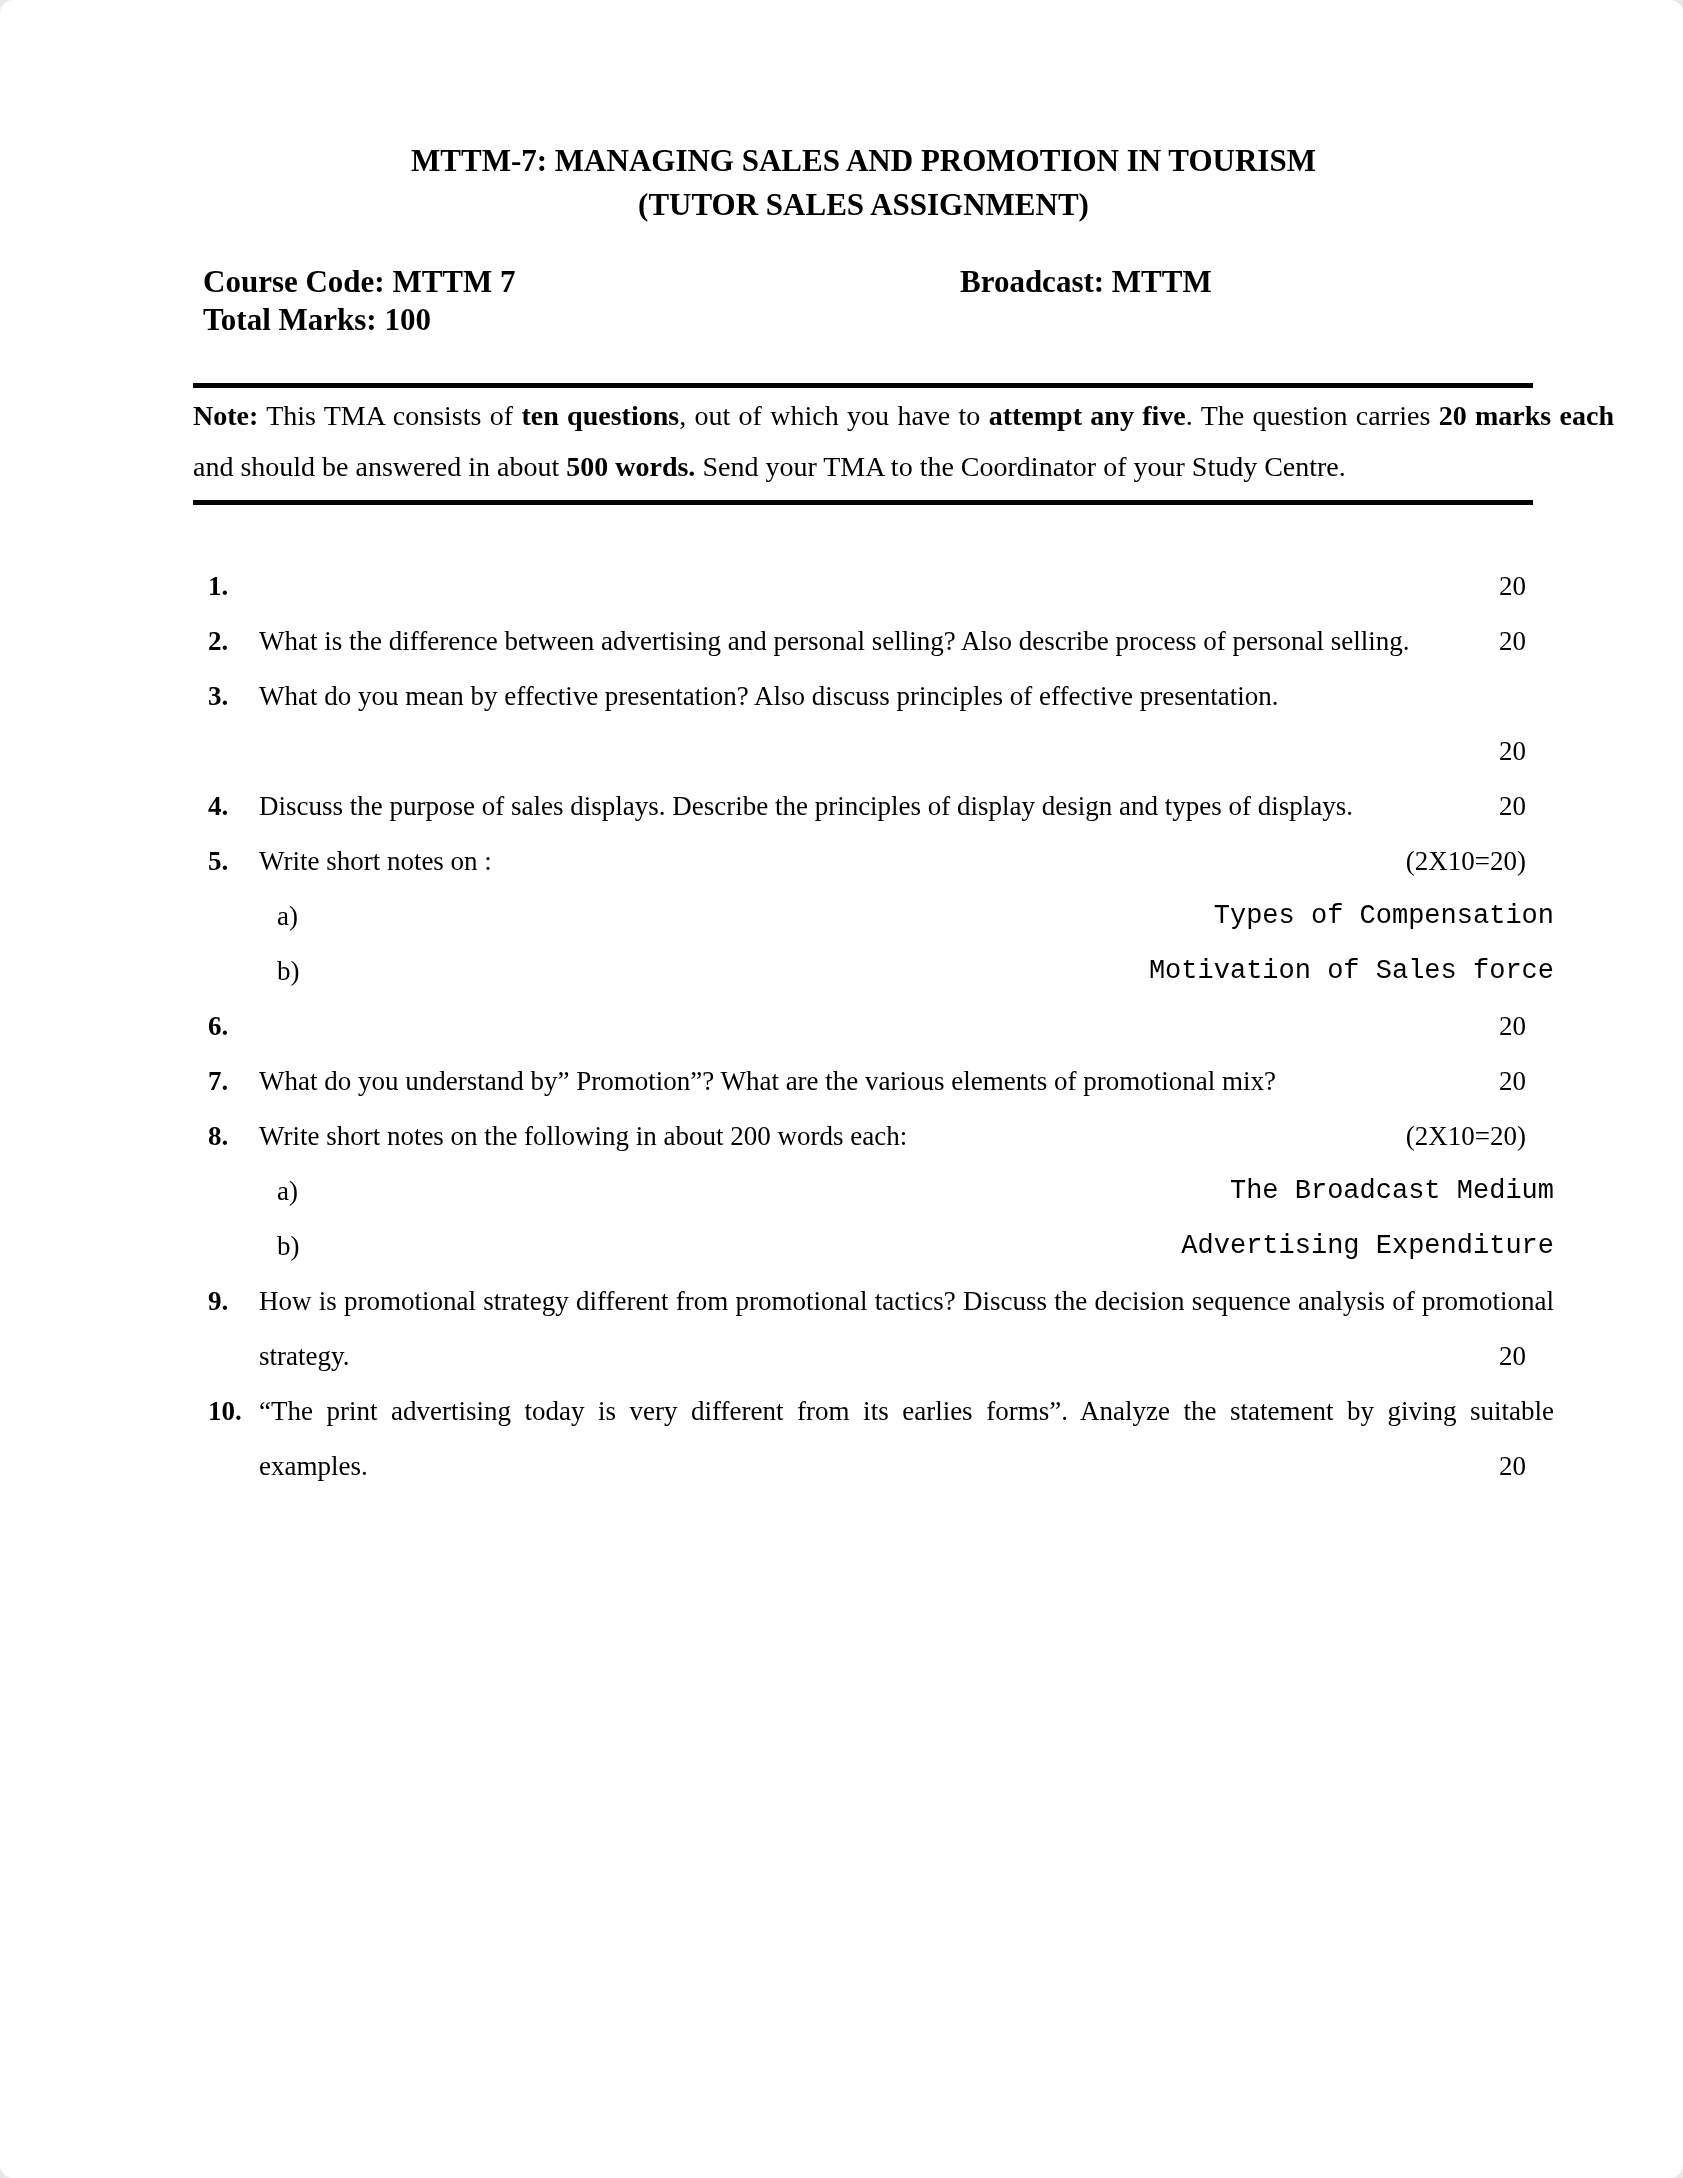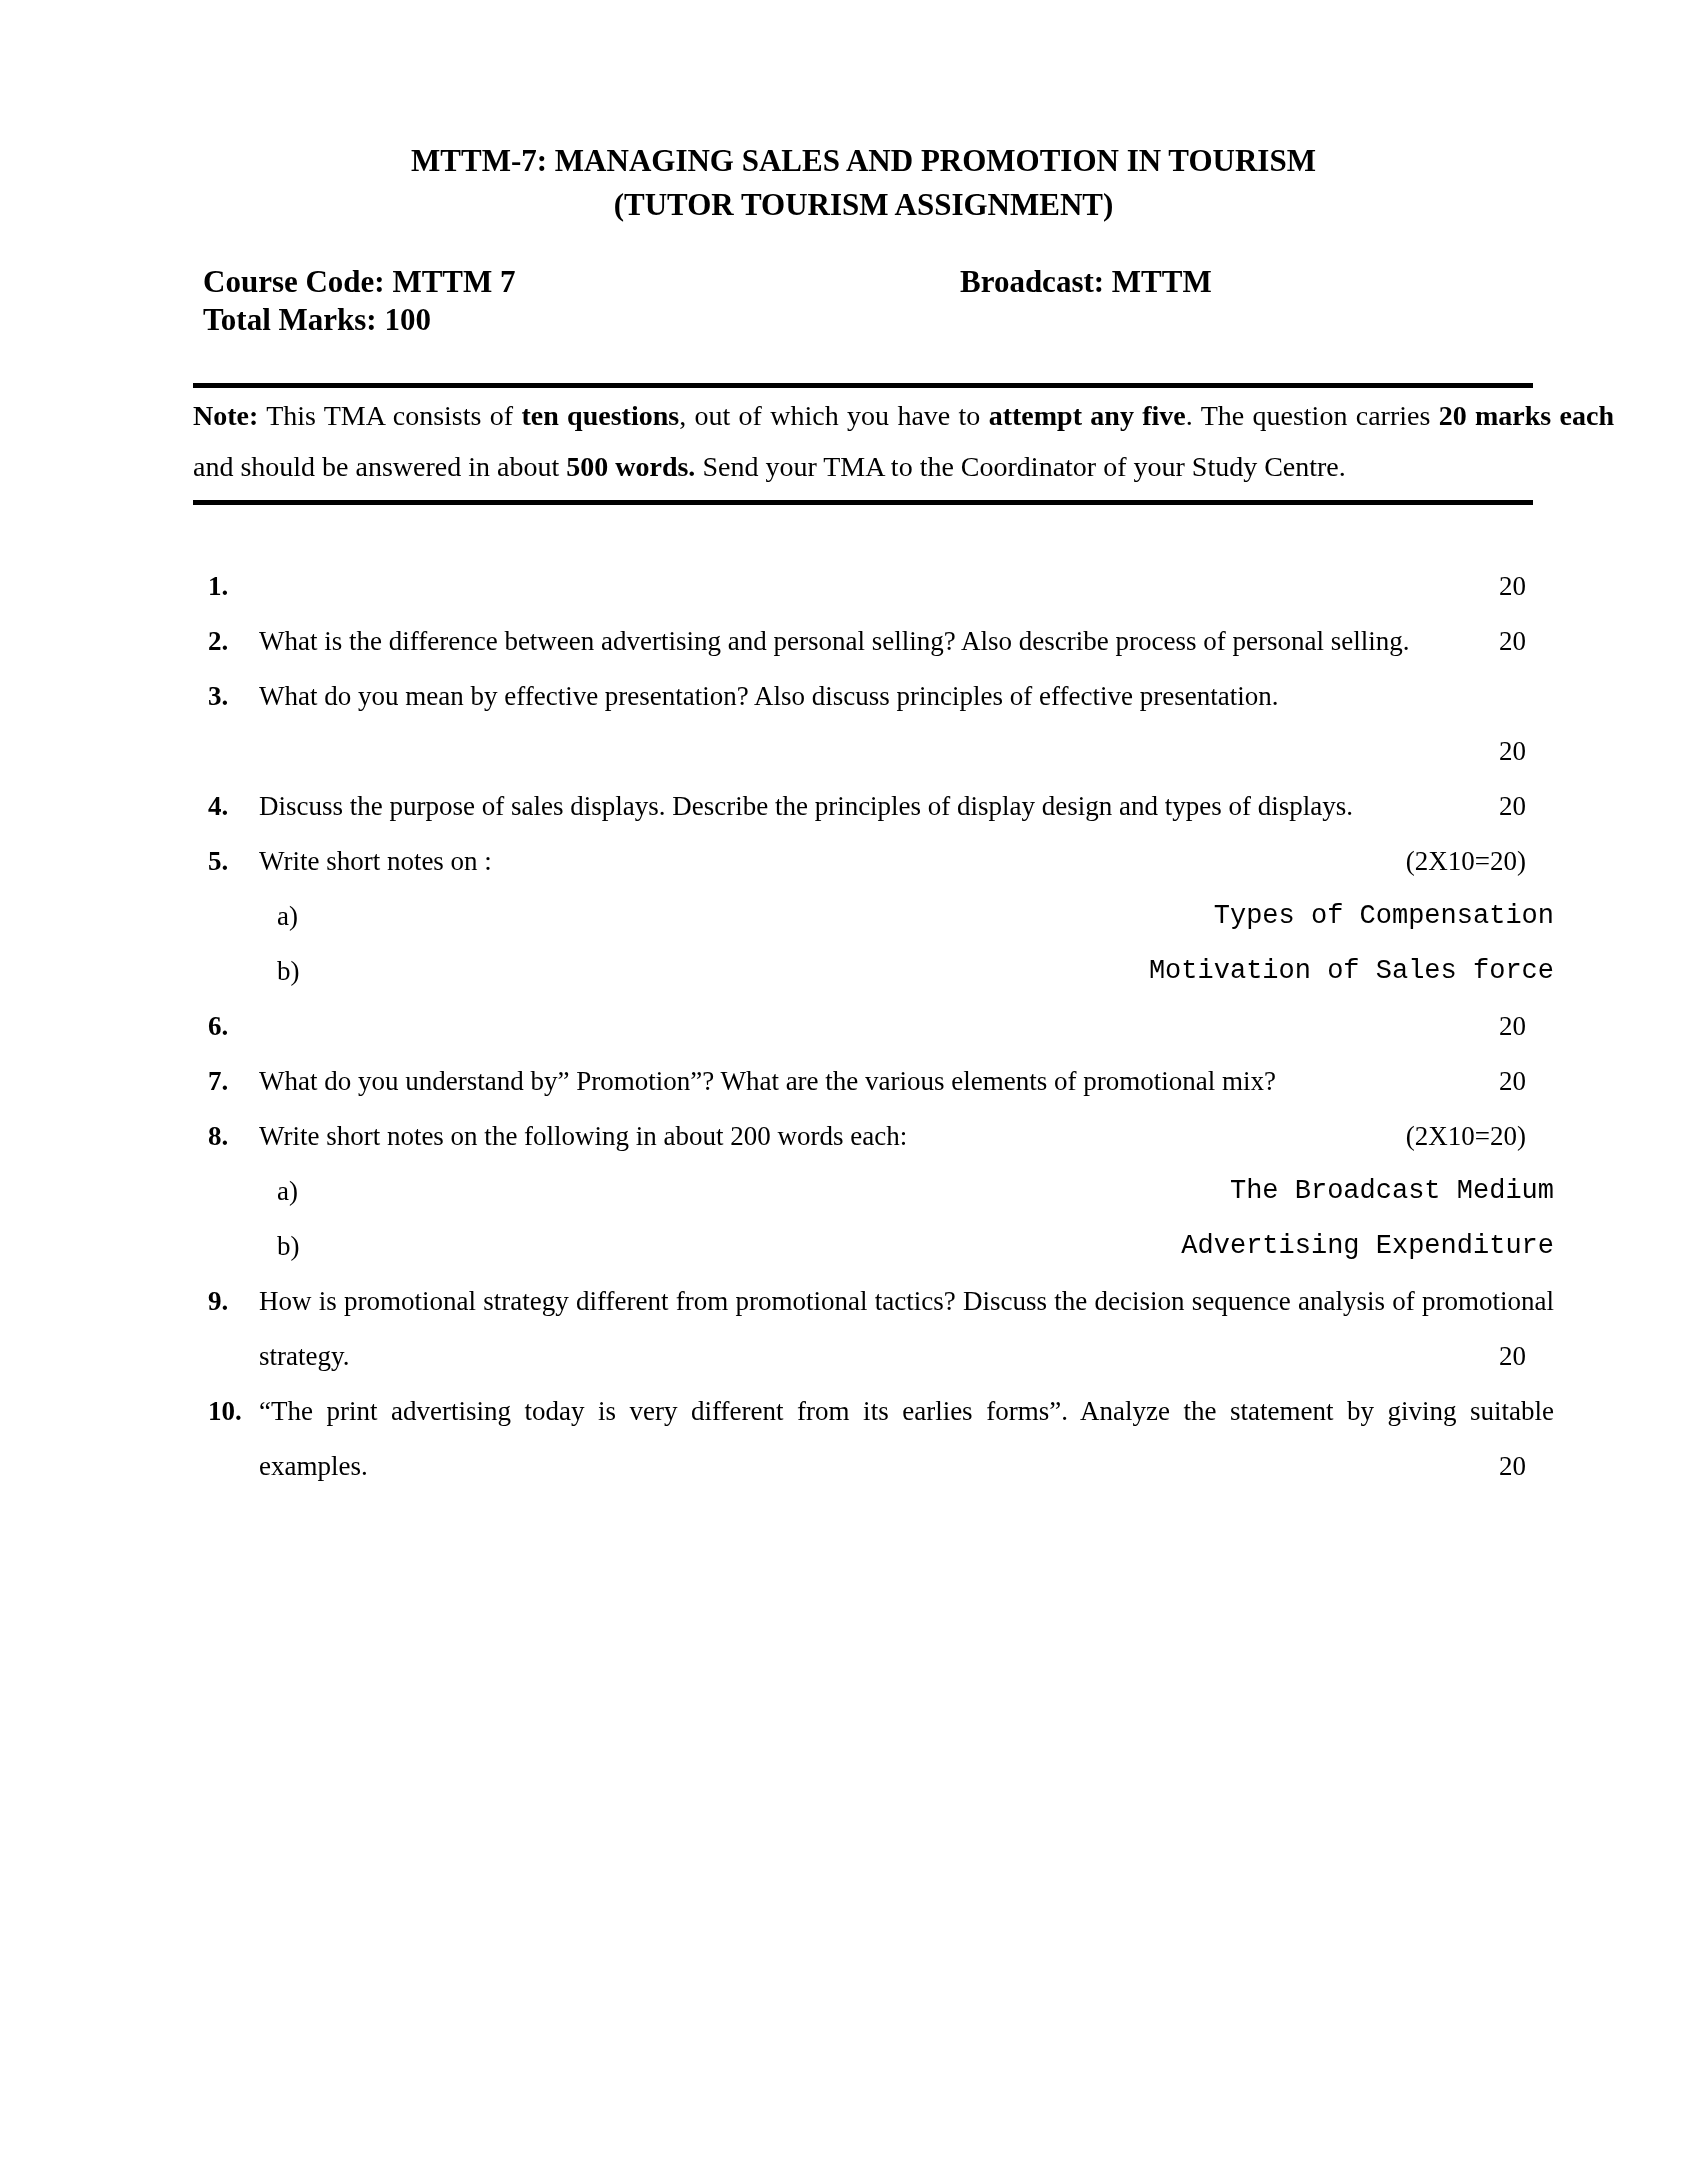--- a/index.html
+++ b/index.html
@@ -5,20 +5,21 @@
   html, body { margin: 0; padding: 0; background: #e8e8e8; }
   .page {
     position: relative;
     width: 1683px;
     height: 2178px;
     margin: 0 auto;
     background: #ffffff;
     color: #000000;
     font-family: "Liberation Serif", "DejaVu Serif", serif;
     overflow: hidden;
+    border-radius: 13px;
   }
   .title-block {
     padding-top: 139px;
     margin: 0 149px 0 193px;
     text-align: center;
     font-weight: bold;
     font-size: 31px;
     line-height: 44px;
   }
   .header-grid {
@@ -65,21 +66,21 @@
   .sub-letter { width: 38px; flex: none; }
   .sub-text { flex: 1; text-align: right; font-family: Liberation Mono, monospace; }
 </style>
 </head>
 <body>
 
 <div class="page">
 
   <div class="title-block">
     <div>MTTM-7: MANAGING SALES AND PROMOTION IN TOURISM</div>
-    <div>(TUTOR TOURISM ASSIGNMENT)</div>
+    <div>(TUTOR SALES ASSIGNMENT)</div>
   </div>
 
   <div class="header-grid">
     <div>Course Code: MTTM 7</div>
     <div>Broadcast: MTTM</div>
     <div>Total Marks: 100</div>
   </div>
 
   <div class="rule rule-top"></div>
 

